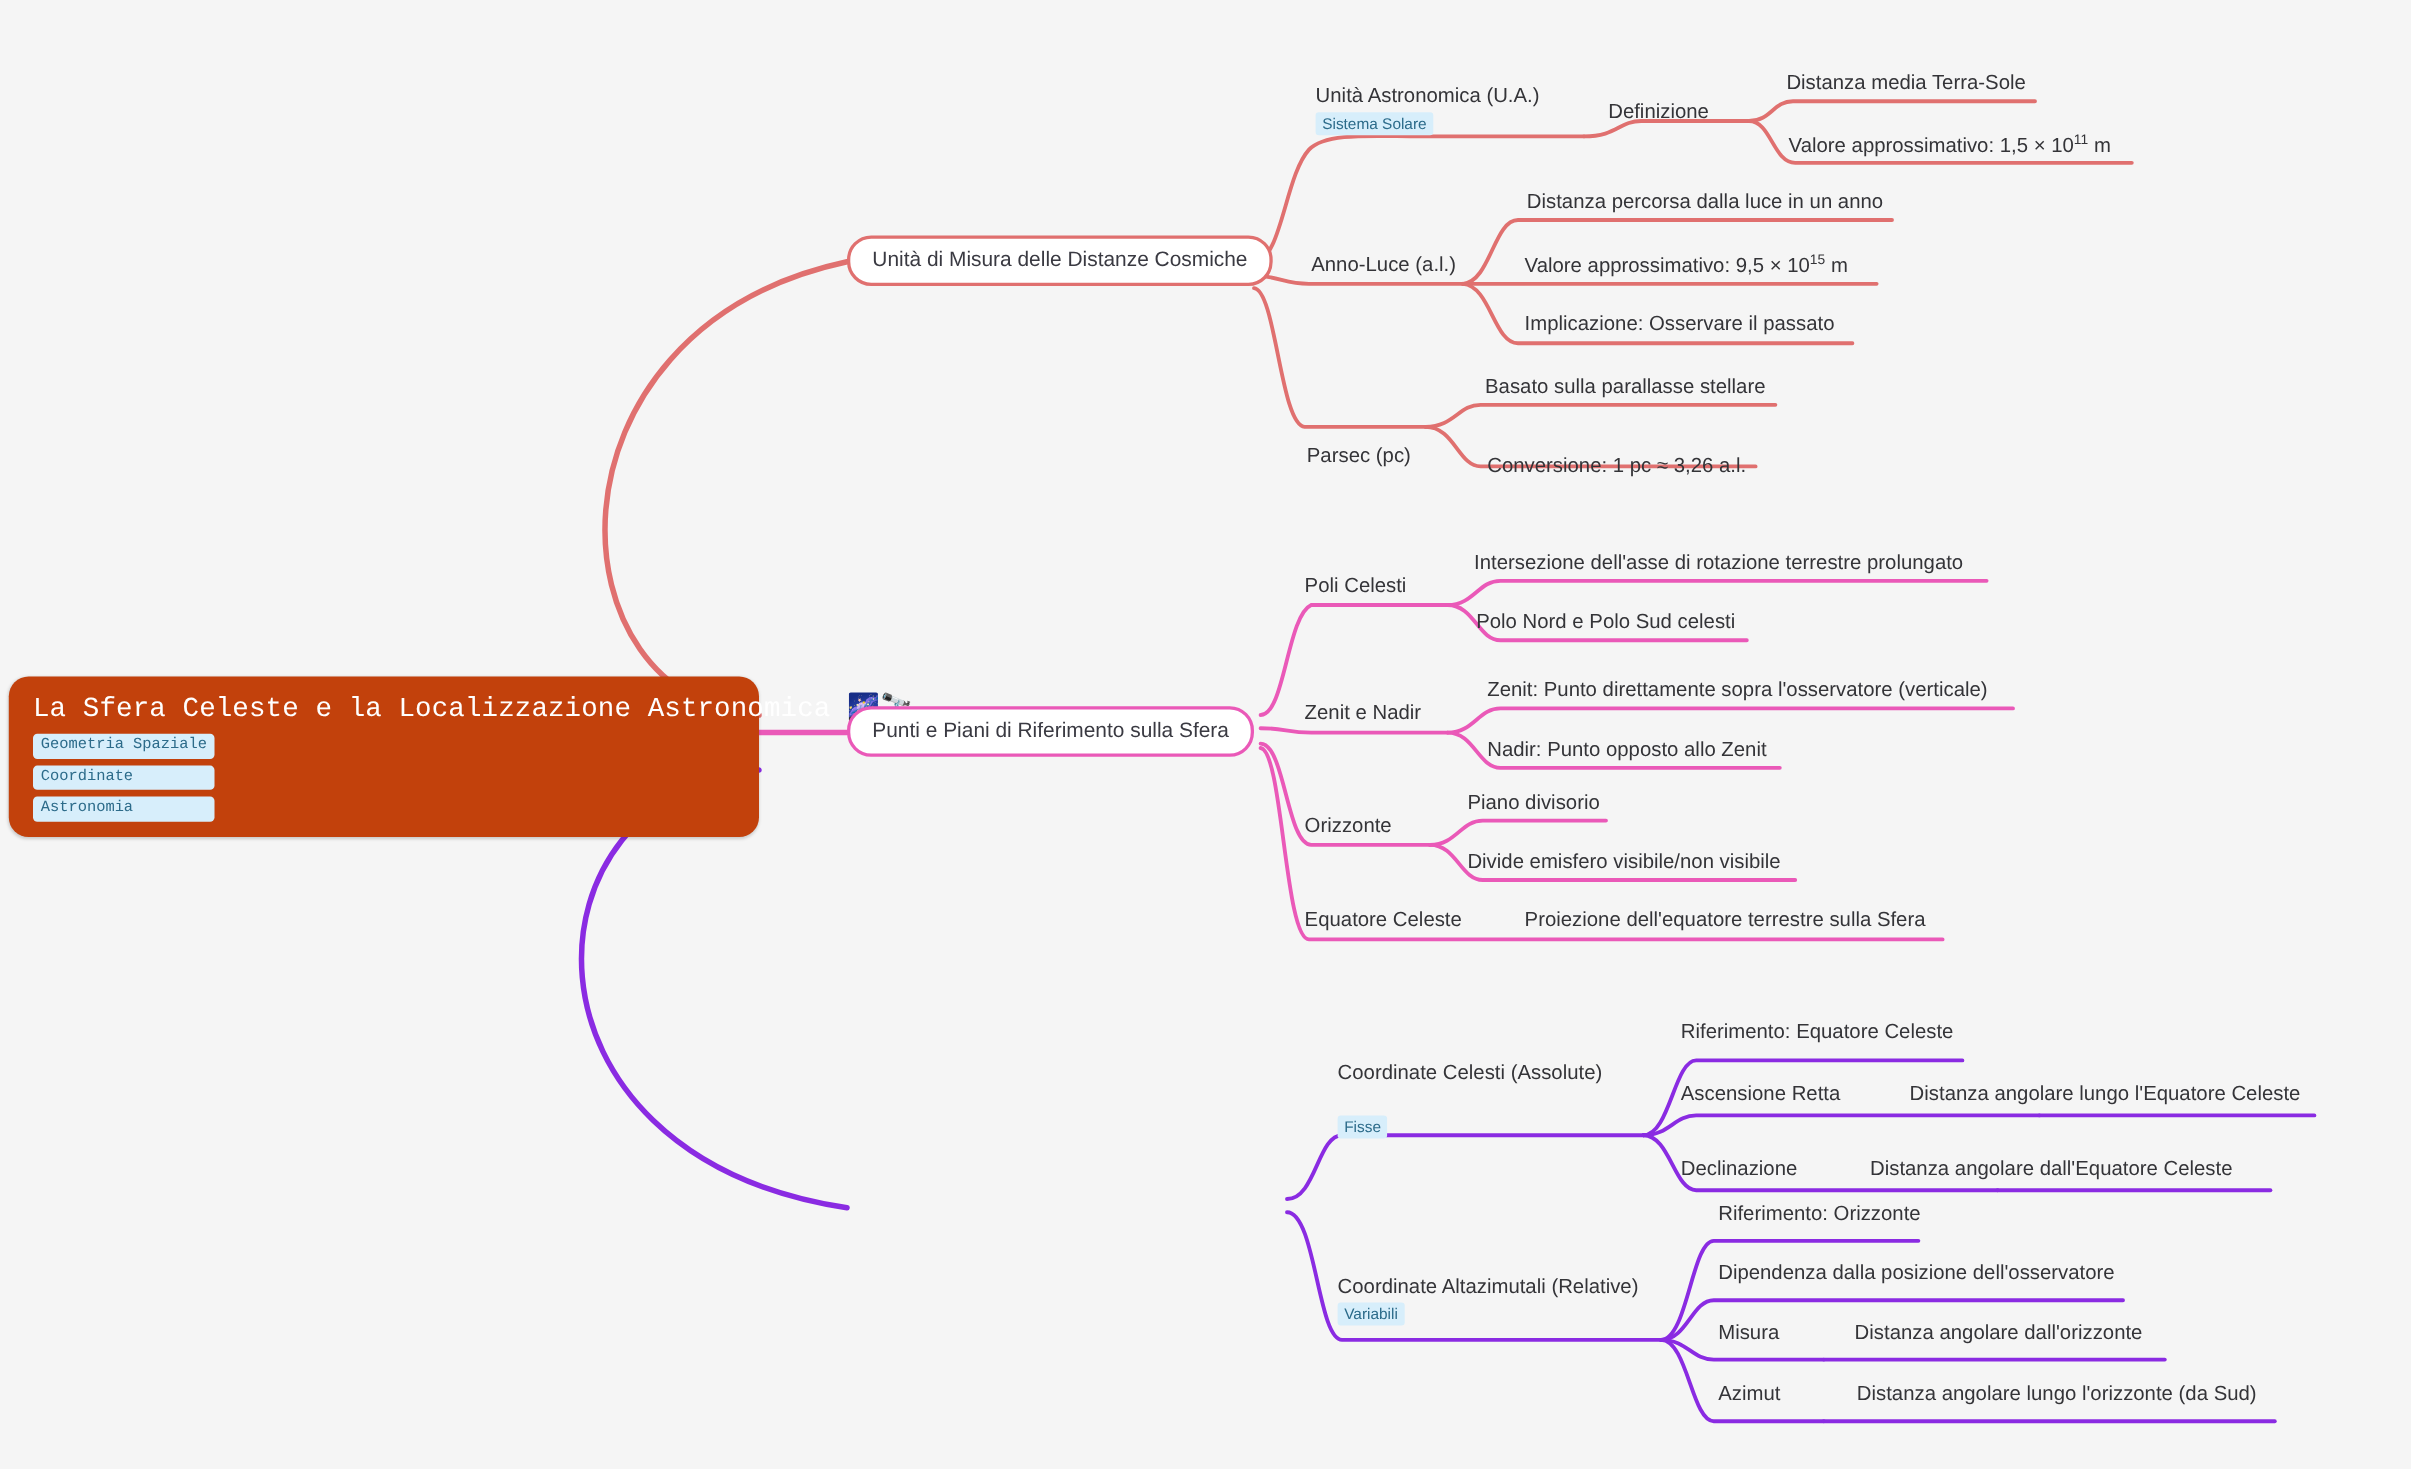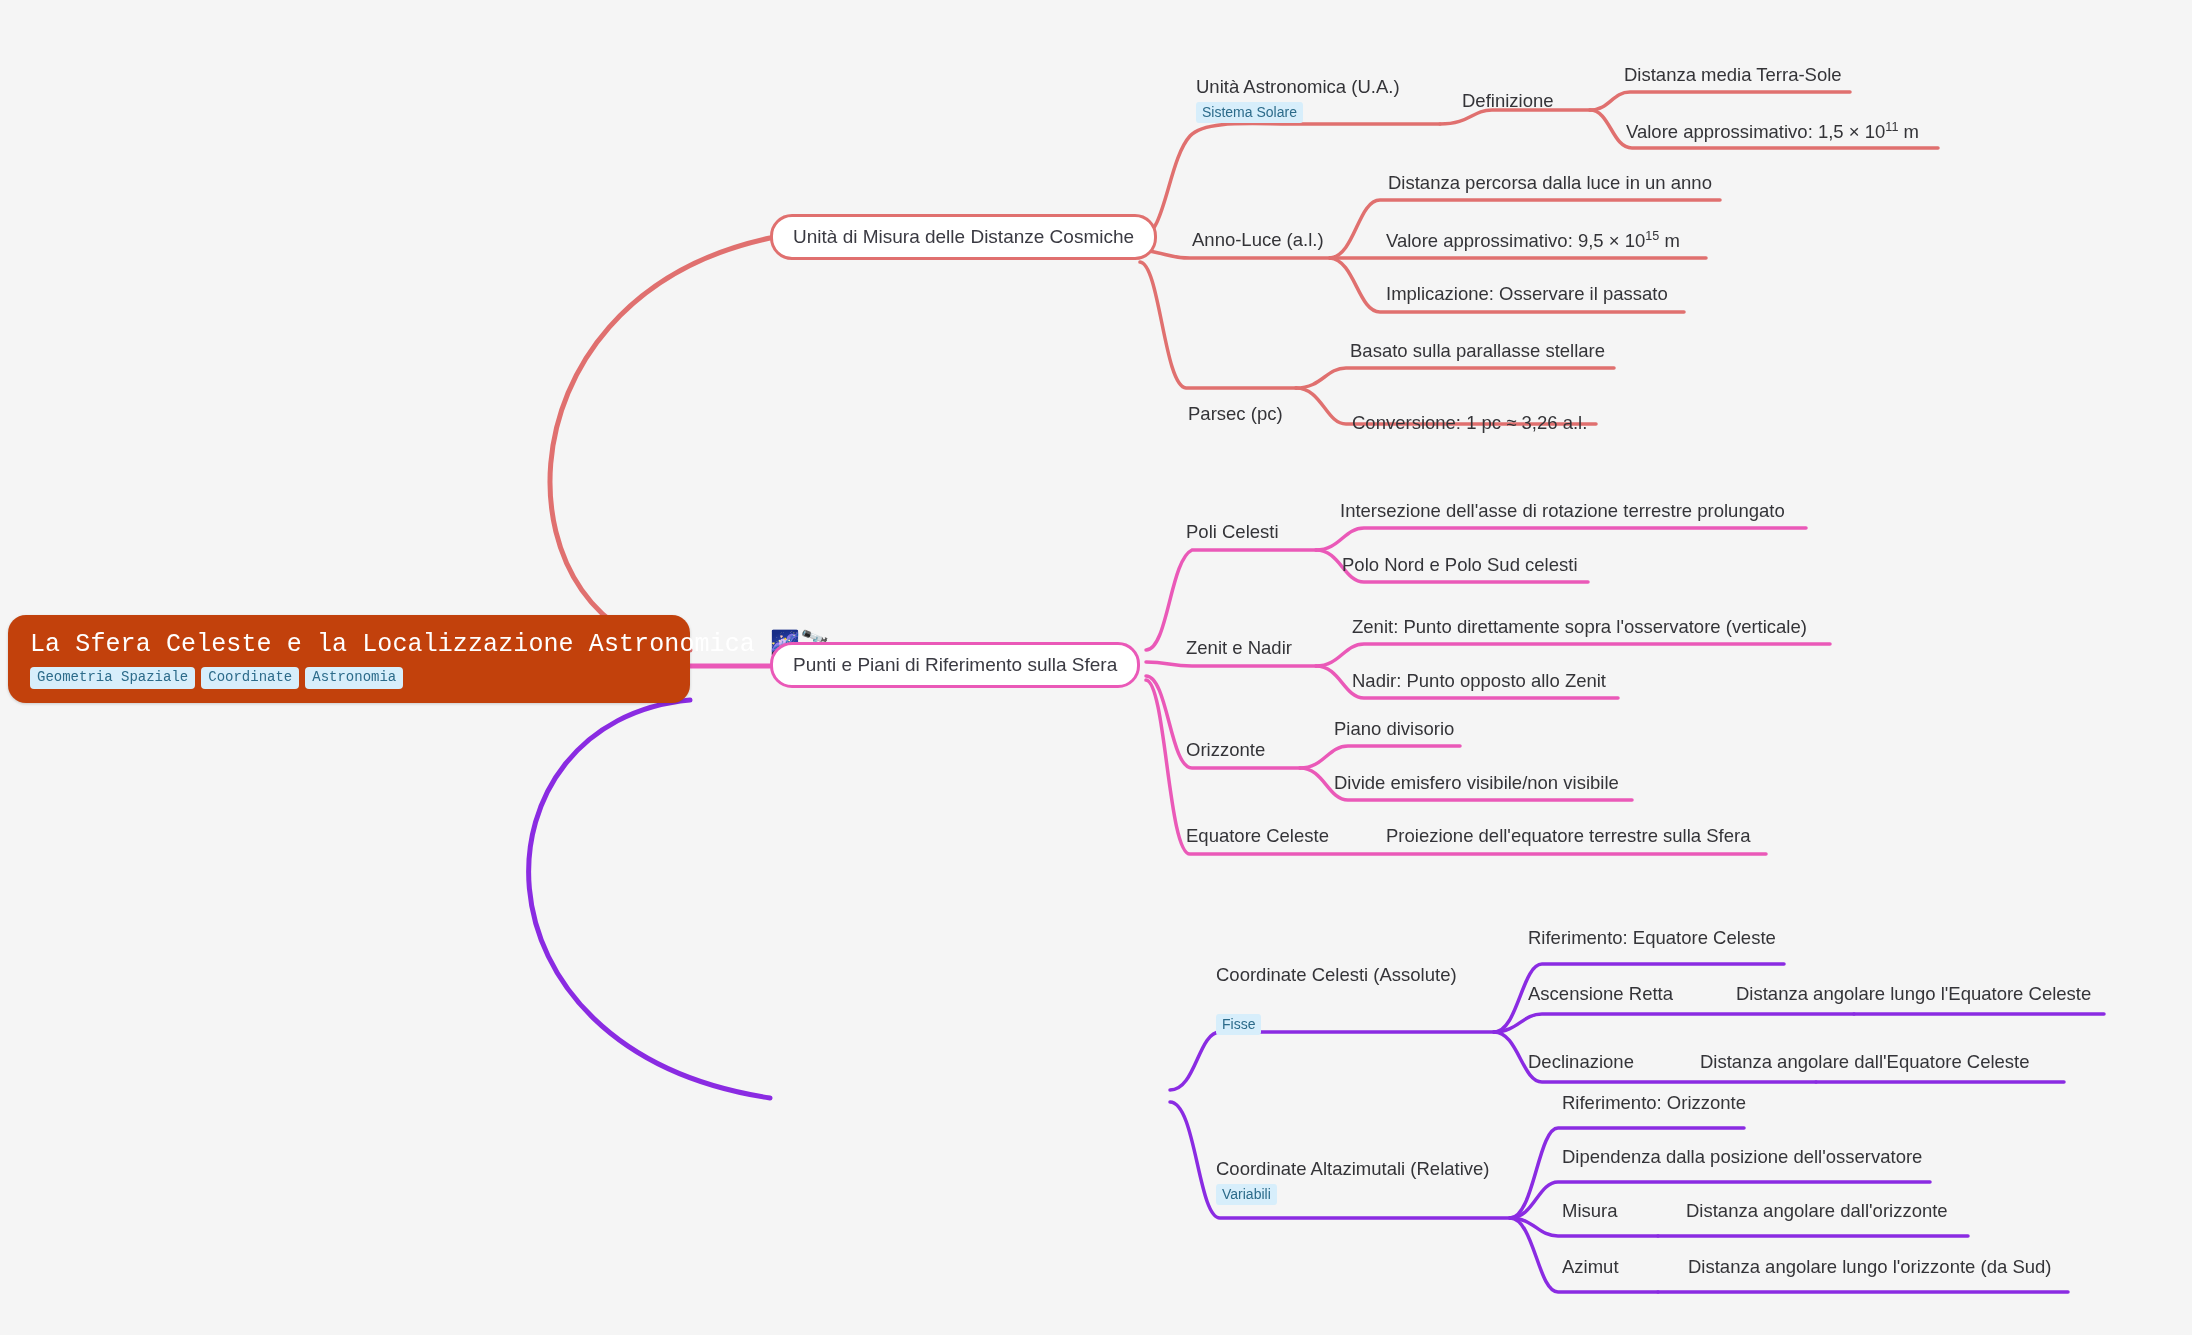--- a/index.html
+++ b/index.html
@@ -39,21 +39,21 @@
     box-shadow: 0 1px 3px rgba(0,0,0,0.18);
     font-family: Liberation Mono, monospace;
   }
   .root-title {
     color: #ffffff;
     font-size: 25px;
     font-weight: 400;
     letter-spacing: 0.1px;
     line-height: 1.1;
   }
-  .root-tags { display: flex; gap: 6px; }
+  .root-tags { display: flex; gap: 6px; flex-direction: column; }
   .root-tag {
     background: #d7eefb;
     color: #2c6b8a;
     font-size: 14px;
     padding: 2px 7px 3px 7px;
     border-radius: 4px;
     line-height: 1.25;
   }
 
   

